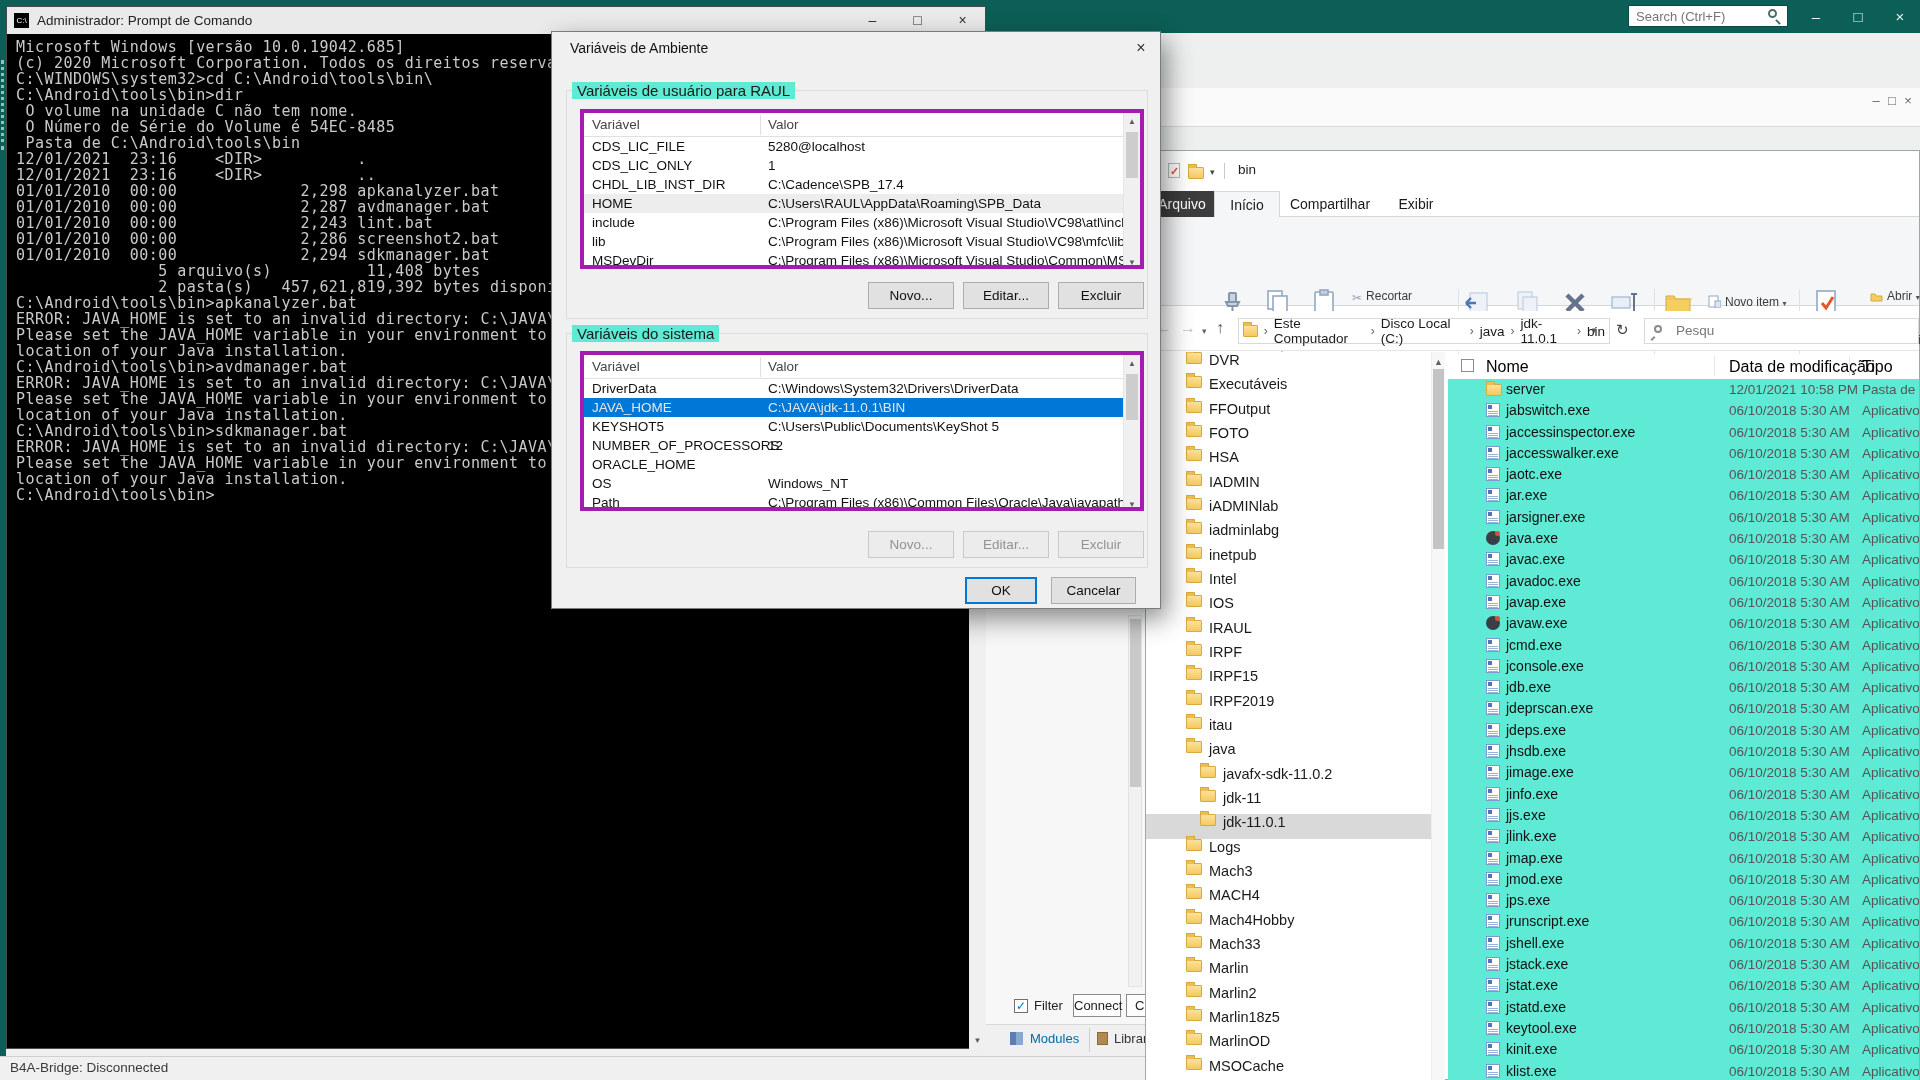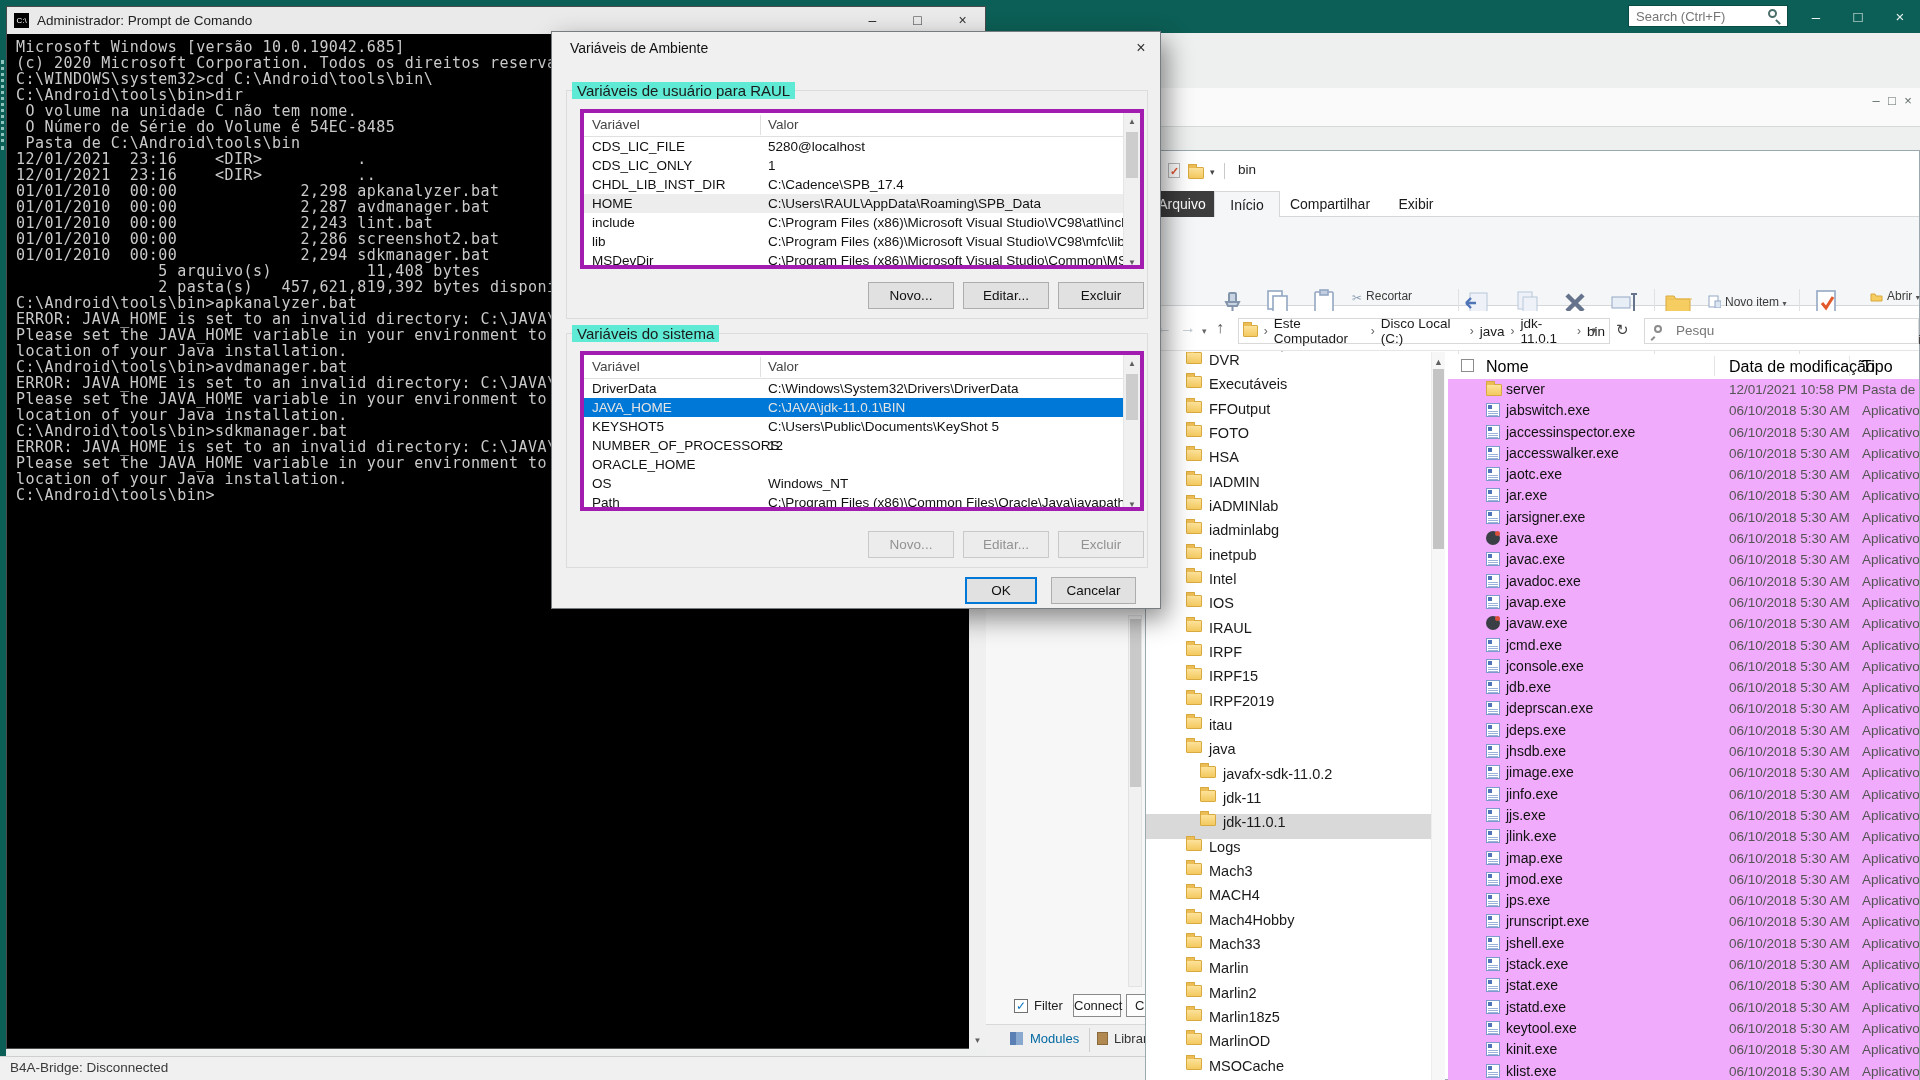--- a/index.html
+++ b/index.html
@@ -78,21 +78,21 @@
   .hdr-date { left:583px; top:207px; }
   .hdr-type { left:716px; top:207px; }
   .hdr-div { top:205px; width:1px; height:20px; background:#e4e4e4; }
   #tree { left:0; top:201px; width:285px; height:729px; overflow:hidden; background:#fff; }
   .tree-row { position:relative; height:24.33px; display:flex; align-items:flex-start; }
   .tree-row.sel { background:#d9d9d9; }
   .tree-label { font-size:14.5px; color:#1a1a1a; margin-left:7px; white-space:nowrap; }
   .tree-scroll { left:285px; top:201px; width:14px; height:729px; background:#f7f7f7; border-left:1px solid #ededed; }
   .tree-scroll-up { left:288px; top:206px; font-size:9px; color:#606060; }
   .tree-thumb { left:287px; top:218px; width:11px; height:180px; background:#c4c4c4; }
-  #files { left:302px; top:228px; width:471px; height:702px; overflow:hidden; background:#f0abfc; }
+  #files { left:302px; top:228px; width:471px; height:702px; overflow:hidden; background:#5eead4; }
   .file-row { position:relative; height:21.3px; }
   .file-ic { position:absolute; left:38px; top:3px; }
   .file-name { position:absolute; left:58px; top:2px; font-size:14px; color:#111; white-space:nowrap; }
   .file-date { position:absolute; left:281px; top:3px; font-size:13.5px; color:#555; white-space:nowrap; }
   .file-type { position:absolute; left:414px; top:3px; font-size:13.5px; color:#555; white-space:nowrap; }
 
   
   .fi-folder { display:inline-block; width:16px; height:12px; background:linear-gradient(#fce29a,#f4c95f);
                border:1px solid #d8a93e; border-radius:1px; position:relative; }
   .fi-folder::before { content:""; position:absolute; left:-1px; top:-4px; width:7px; height:3px;

